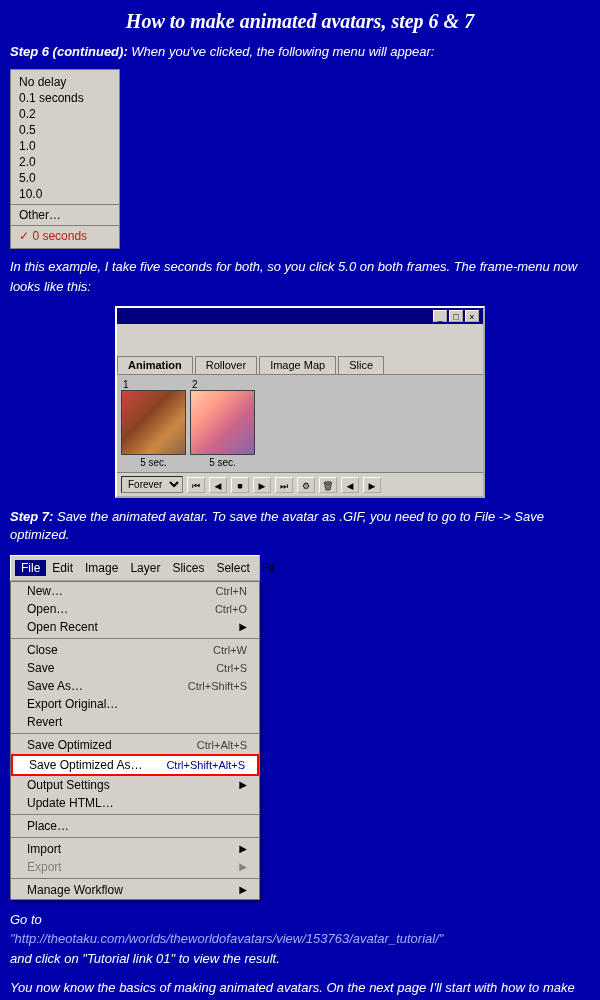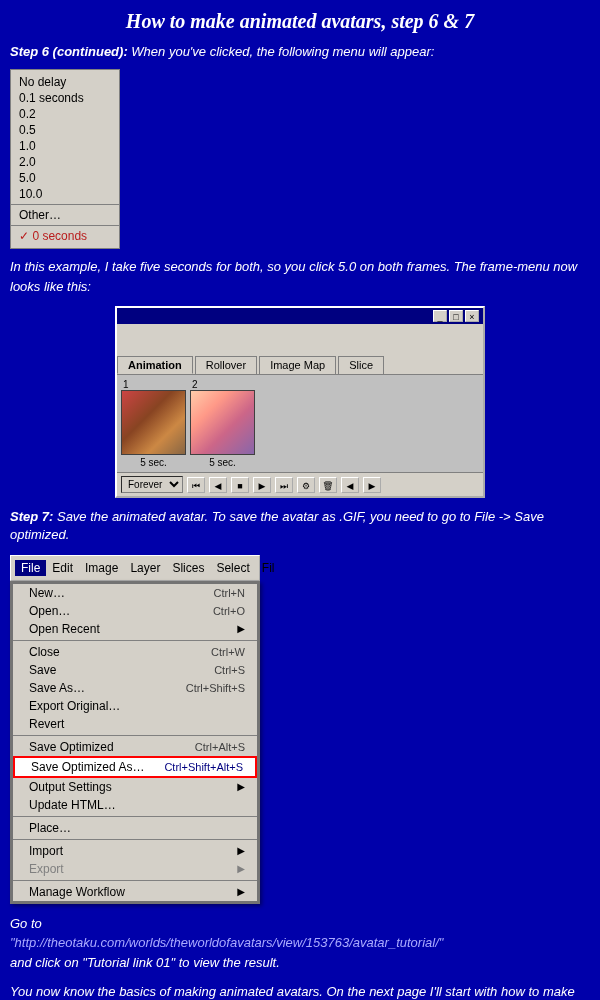--- a/index.html
+++ b/index.html
@@ -188,21 +188,21 @@
     .menubar-item {
       padding: 1px 6px;
       cursor: pointer;
     }
     .menubar-item.active {
       background: #000080;
       color: white;
     }
     .dropdown-menu {
       background: #d4d0c8;
-      border: 3px solid #737373;
+      border: 1px solid #737373;
       width: 250px;
       font-size: 12px;
       color: black;
       box-shadow: 2px 2px 4px rgba(0,0,0,0.4);
     }
     .dropdown-item {
       display: flex;
       justify-content: space-between;
       align-items: center;
       padding: 2px 12px 2px 16px;

